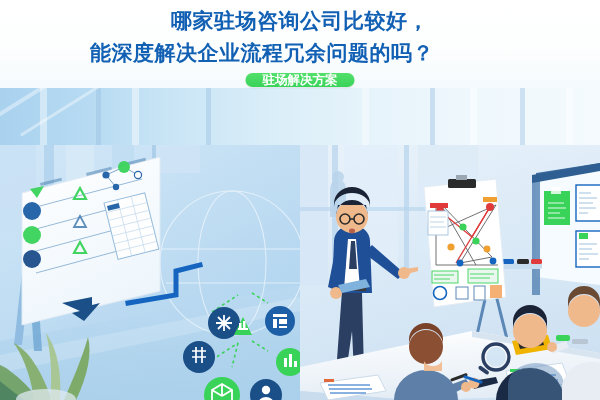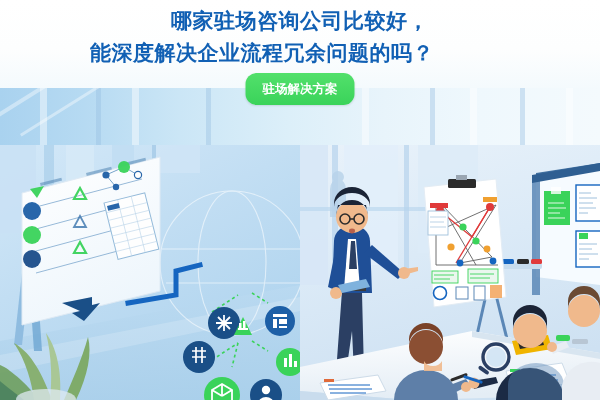--- a/index.html
+++ b/index.html
@@ -112,21 +112,21 @@
     justify-content: center;
   }
   .nav-sep svg { display: block; }
 
   
   .badge {
     position: absolute;
     left: 50%;
     top: 73px;
     transform: translateX(-50%);
-    height: 32px;
+    height: 14px;
     padding: 0 17px;
     border-radius: 11px;
     background: linear-gradient(180deg, #52e06b 0%, #3ad35a 100%);
     color: #ffffff;
     font-size: 12.5px;
     font-weight: bold;
     display: flex;
     align-items: center;
     justify-content: center;
     white-space: nowrap;

